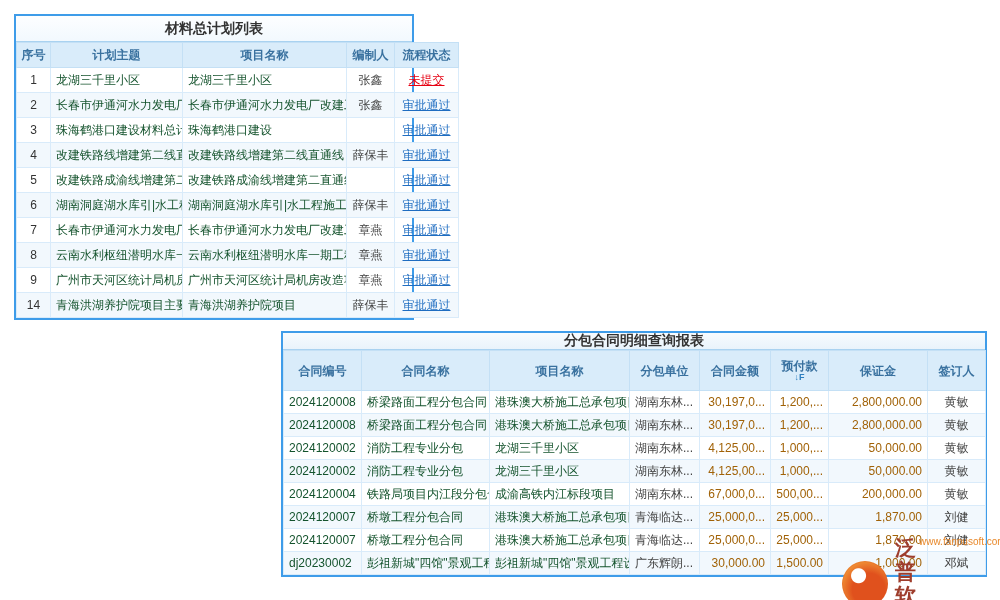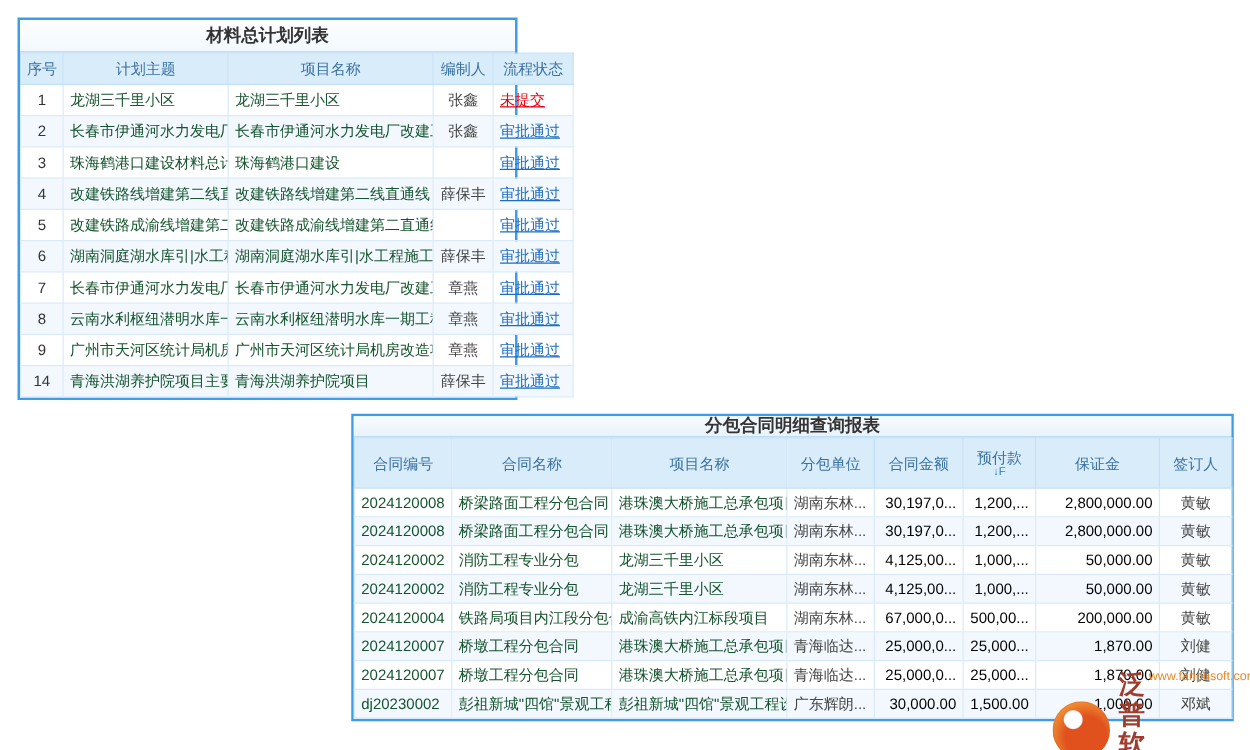--- a/index.html
+++ b/index.html
@@ -8,35 +8,35 @@
 
   .card{position:absolute;border:2px solid #3e9ce9;background:#fff}
   .card-title{display:flex;align-items:center;justify-content:center;font-weight:bold;font-size:14px;color:#333;border-bottom:1px solid #a9d2f0;background:linear-gradient(#fdfeff,#f2f9fe)}
 
   #t1{left:14px;top:14px;width:400px}
   #t1 .card-title{height:26px}
   #t2{left:281px;top:331px;width:706px}
   #t2 .card-title{height:17px;background:linear-gradient(#f7fbfe,#e9f3fb)}
 
   table{border-collapse:collapse;table-layout:fixed;width:100%;font-size:12px}
-  th{background:#d9ecfa;color:#39719f;font-weight:normal;border:1px solid #c4e0f5;text-align:center;vertical-align:middle;overflow:hidden;white-space:nowrap}
+  th{background:#d9ecfa;color:#39719f;font-weight:bold;border:1px solid #c4e0f5;text-align:center;vertical-align:middle;overflow:hidden;white-space:nowrap}
   #t1 th{height:25px}
   #t2 th{height:40px}
   td{border:1px solid #d9ebfa;color:#444;padding:0 5px;white-space:nowrap;overflow:hidden;vertical-align:middle}
   #t1 td{height:25px}
   #t2 td{height:23px}
   tr.alt{background:#f2f8fd}
 
   .lnk{color:#14532d;cursor:pointer}
   .status-lnk{text-decoration:underline}
   .c-index{text-align:center;color:#333}
   .c-text{text-align:center}
-  .c-status{}
+  .c-status{text-align:center}
   .c-center{text-align:center}
-  .c-amount{text-align:right;color:#000000}
+  .c-amount{text-align:right;color:#a16207}
   .c-link,.c-trunc{text-align:left}
 
   .sort-ic{display:block;font-size:9px;line-height:9px;color:#2e7fc0;cursor:pointer}
   th span{display:block;line-height:14px}
 
   .watermark{position:absolute;left:842px;top:536px;display:flex;align-items:center;gap:7px;z-index:5}
   .logo{width:46px;height:46px;border-radius:50%;flex:0 0 auto;
         background:
           radial-gradient(circle at 36% 32%, #ffffff 0 7px, rgba(255,255,255,0) 8px),
           radial-gradient(circle at 58% 62%, #e0511d 0 42%, #ef8c33 72%, #f8bc6a 100%);

